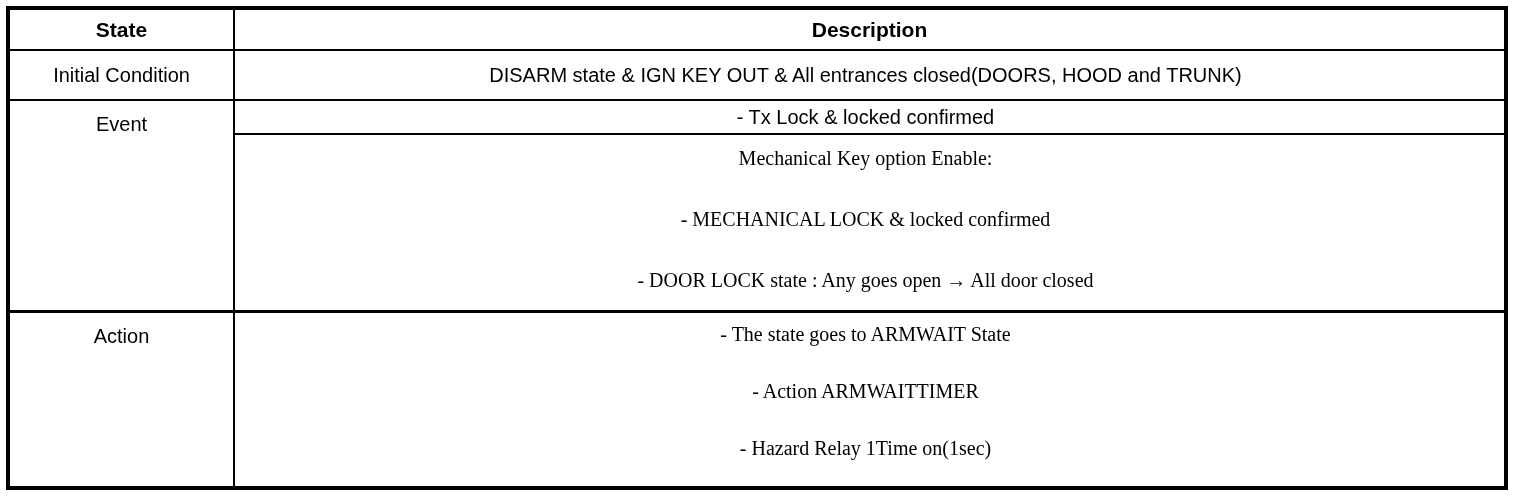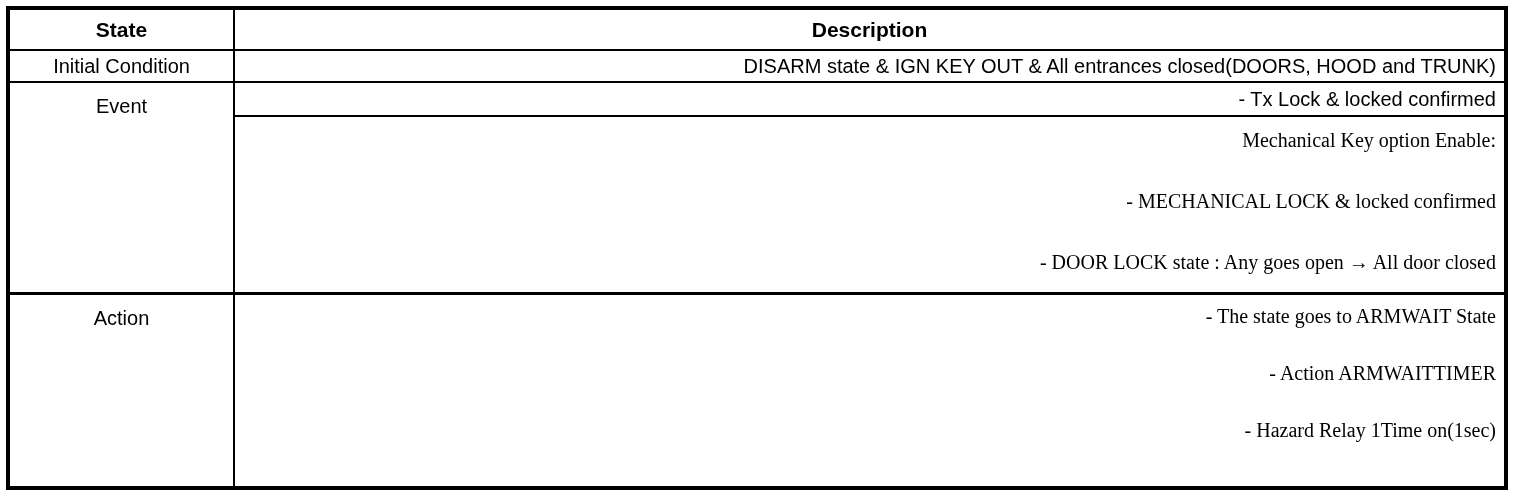--- a/index.html
+++ b/index.html
@@ -44,37 +44,37 @@
     vertical-align: middle;
   }
   td.state-cell {
     text-align: center;
   }
   td.state-cell.top-aligned {
     vertical-align: top;
     padding-top: 12px;
   }
   td.desc-cell {
-    text-align: right;
+    text-align: center;
     padding-right: 8px;
   }
   td.desc-cell.multiline {
     vertical-align: top;
     font-family: Liberation Serif, serif;
   }
   .line-stack {
     display: flex;
     flex-direction: column;
   }
   .line-stack.mechanical { padding-top: 10px; gap: 34px; }
   .line-stack.action-lines { padding-top: 8px; gap: 30px; }
   .line { line-height: 27px; white-space: nowrap; }
 
   tr.header-row    { height: 42px; }
-  tr.initial-row   { height: 32px; }
+  tr.initial-row   { height: 50px; }
   tr.event-row-a   { height: 34px; }
   tr.event-row-b   { height: 177px; }
 </style>
 </head>
 <body>
 
 <table class="doc-table">
   <colgroup>
     <col class="state-col">
     <col class="desc-col">

